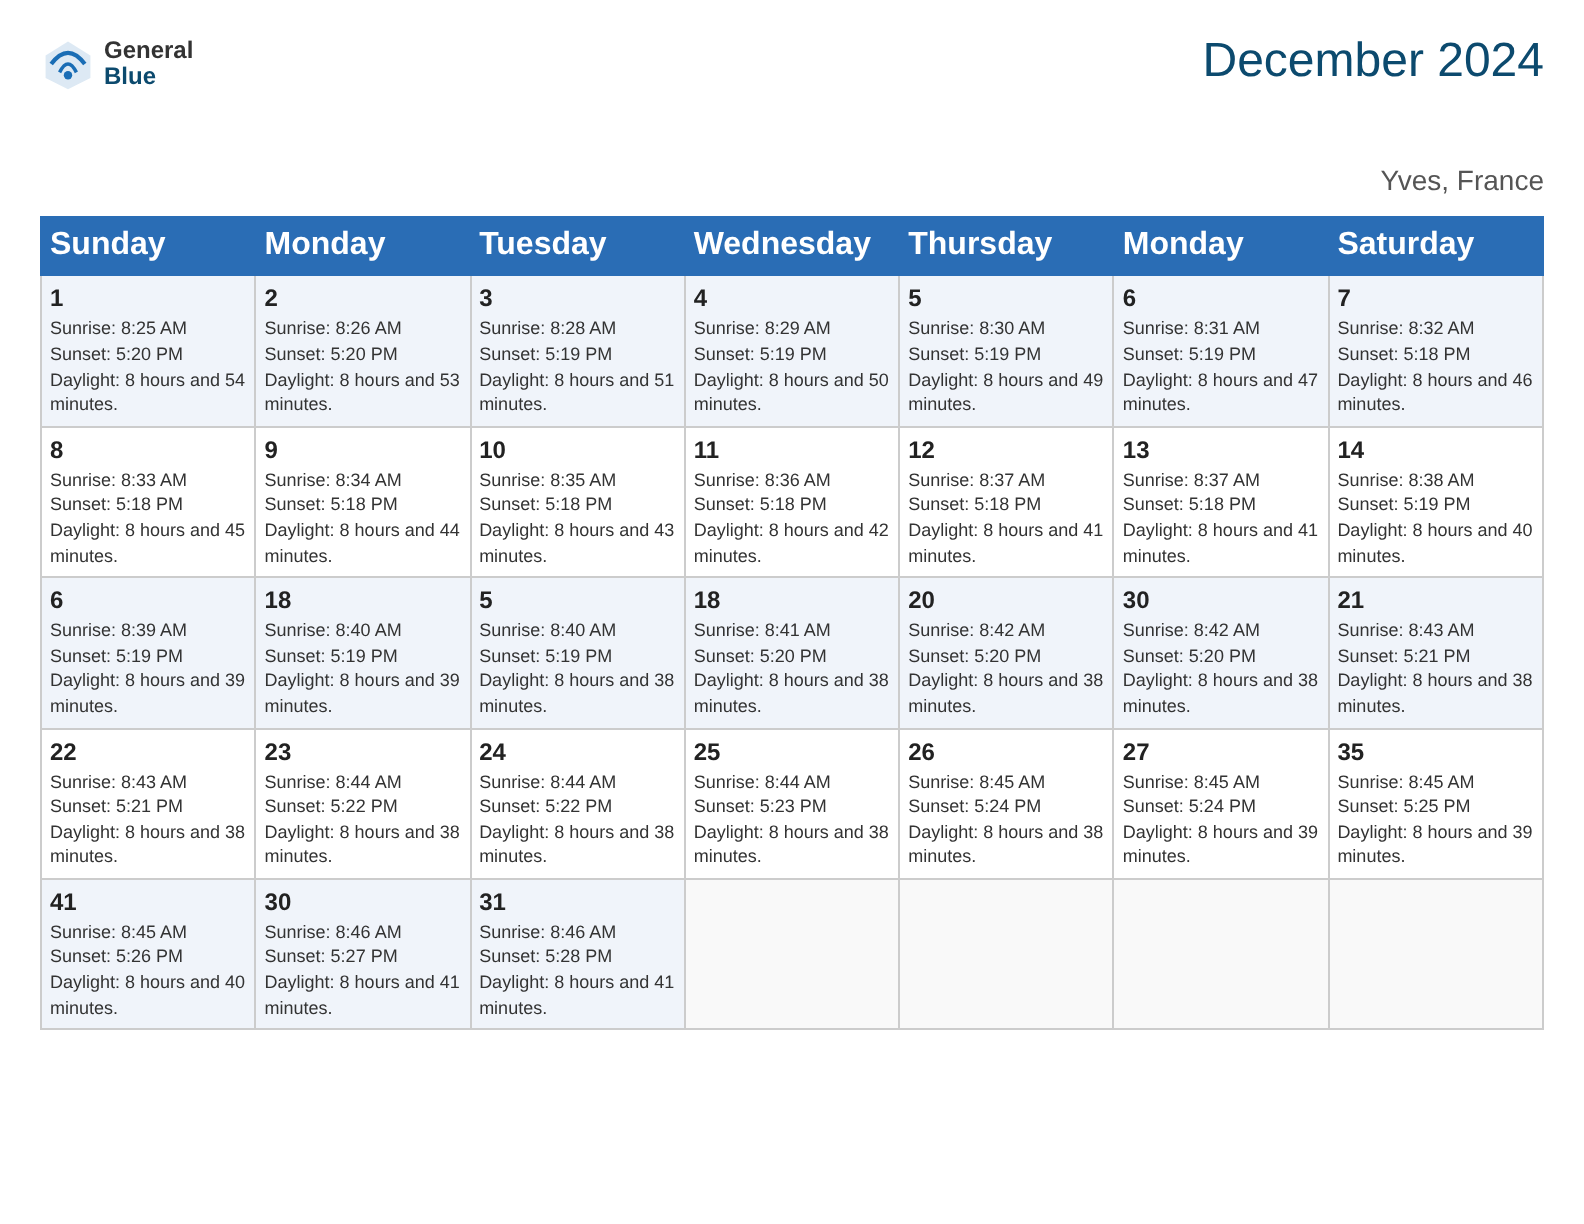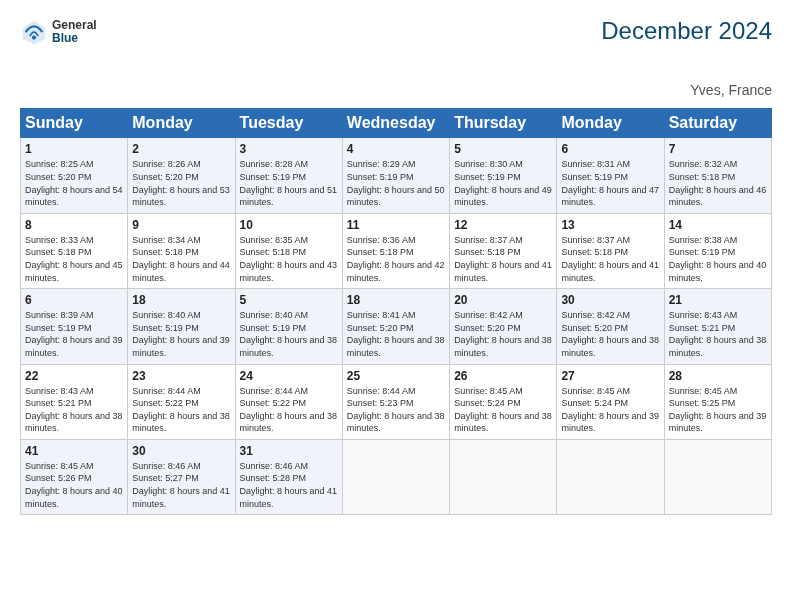--- a/index.html
+++ b/index.html
@@ -242,21 +242,21 @@
       </td>
           <td>
         <span class="day-num">26</span>
         <span class="day-info">Sunrise: 8:45 AM<br>Sunset: 5:24 PM<br>Daylight: 8 hours and 38 minutes.</span>
       </td>
           <td>
         <span class="day-num">27</span>
         <span class="day-info">Sunrise: 8:45 AM<br>Sunset: 5:24 PM<br>Daylight: 8 hours and 39 minutes.</span>
       </td>
           <td>
-        <span class="day-num">28</span>
+        <span class="day-num">35</span>
         <span class="day-info">Sunrise: 8:45 AM<br>Sunset: 5:25 PM<br>Daylight: 8 hours and 39 minutes.</span>
       </td>
         </tr>
         <tr>
           <td>
         <span class="day-num">41</span>
         <span class="day-info">Sunrise: 8:45 AM<br>Sunset: 5:26 PM<br>Daylight: 8 hours and 40 minutes.</span>
       </td>
           <td>
         <span class="day-num">30</span>

